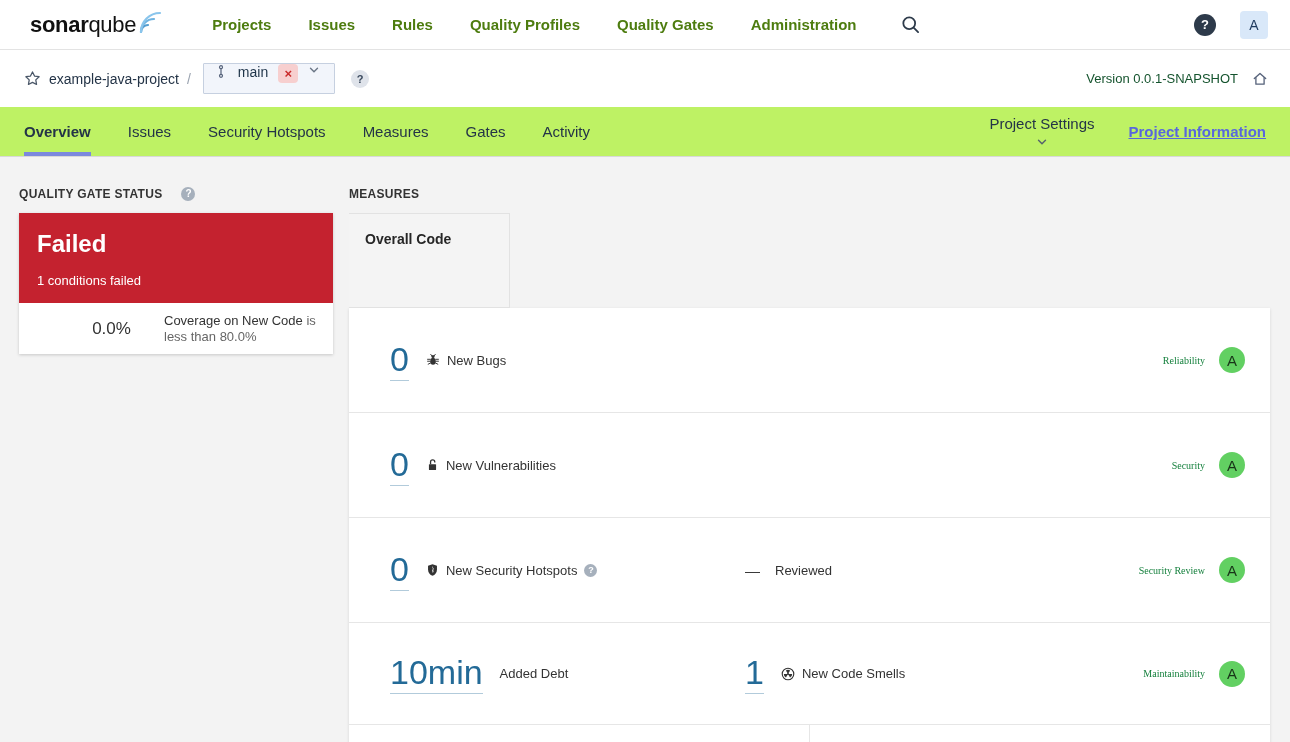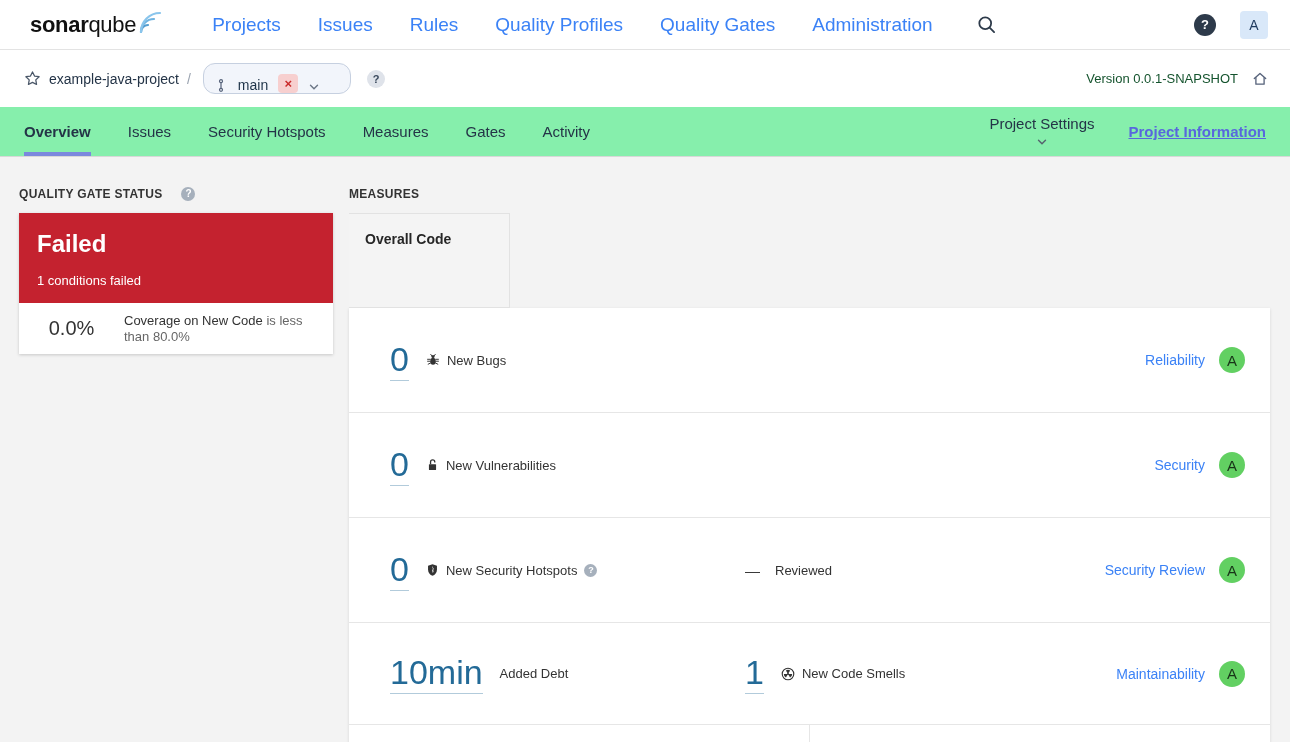--- a/index.html
+++ b/index.html
@@ -13,63 +13,63 @@
   
   .topnav {
     height:50px; background:#fff; border-bottom:1px solid #e3e3e3;
     display:flex; align-items:center; padding:0 22px 0 30px;
   }
   .logo { display:flex; align-items:flex-start; cursor:pointer; margin-right:50px; }
   .logo-text { font-size:22px; color:#111; letter-spacing:-0.3px; line-height:26px;}
   .logo-bold { font-weight:700; }
   .logo-waves { margin-left:2px; margin-top:-3px; }
   .nav-items { display:flex; gap:37px; align-items:center; }
-  .nav-item { font-size:19px; font-weight:400; color:#3b82f6; cursor:pointer; }
+  .nav-item { font-size:15px; font-weight:700; color:#4d7c0f; cursor:pointer; }
   .nav-search { margin-left:44px; color:#2d3a4a; cursor:pointer; display:flex; align-items:center; }
   .nav-right { margin-left:auto; display:flex; align-items:center; gap:24px; }
   .nav-help {
     width:22px; height:22px; border-radius:50%; background:#2d3a4a; color:#fff;
     font-size:13px; font-weight:700; display:flex; align-items:center; justify-content:center; cursor:pointer;
   }
   .nav-avatar {
     width:28px; height:28px; border-radius:4px; background:#d9e8f9; color:#1f3a5f;
     font-size:14px; display:flex; align-items:center; justify-content:center; cursor:pointer;
   }
 
   
   .context-bar {
     height:57px; background:#fff; display:flex; align-items:center; padding:0 22px 0 24px;
   }
   .breadcrumb { display:flex; align-items:center; gap:8px; }
   .star-btn { color:#4a5768; display:flex; cursor:pointer; }
   .project-link { font-size:14px; color:#243447; cursor:pointer; }
   .crumb-sep { color:#9aa3b0; font-size:14px; }
   .branch-pill {
-    display:flex; align-items:flex-end; gap:10px; height:31px; padding:0 30px 0 10px;
-    background:#f2f5fb; border:1px solid #c6d0e0; border-radius:12px; cursor:pointer; margin-left:4px;
+    display:flex; align-items:flex-start; gap:10px; height:31px; padding:0 14px 0 10px;
+    background:#f2f5fb; border:1px solid #c6d0e0; border-radius:1px; cursor:pointer; margin-left:4px;
   }
   .branch-icon { color:#56627a; display:flex; }
   .branch-name { font-size:14px; color:#1f3449; }
   .branch-clear {
     width:20px; height:19px; border-radius:4px; background:#f7cfcf; color:#c92a2a;
     font-size:13px; font-weight:700; display:flex; align-items:center; justify-content:center; cursor:pointer;
   }
   .pill-chevron { color:#6b7686; display:flex; }
   .crumb-help {
     width:18px; height:18px; border-radius:50%; background:#dfe3ea; color:#39485c;
     font-size:11px; font-weight:700; display:flex; align-items:center; justify-content:center;
     margin-left:8px; cursor:pointer;
   }
   .context-right { margin-left:auto; display:flex; align-items:center; gap:14px; }
   .version-label { font-size:13px; color:#14532d; }
   .home-icon { color:#56627a; display:flex; cursor:pointer; }
 
   
   .tabbar {
-    height:50px; background:#86efac; border-bottom:1px solid #d8d8d8;
+    height:50px; background:#bef264; border-bottom:1px solid #d8d8d8;
     display:flex; align-items:stretch; padding:0 24px;justify-content:space-between;
   }
   .tabs { display:flex; gap:37px; }
   .tab {
     display:flex; align-items:center; font-size:15px; color:#243447; cursor:pointer;
     border-bottom:4px solid transparent; padding-top:4px;
   }
   .tab.active { font-weight:700; border-bottom-color:#7b88dd; }
   .tab-actions { margin-left:auto; display:flex; align-items:center; gap:34px; }
   .proj-settings { display:flex; align-items:center; gap:4px; font-size:15px; color:#243447; cursor:pointer;flex-direction:column; }
@@ -87,21 +87,21 @@
     font-size:10px; font-weight:700; display:flex; align-items:center; justify-content:center; cursor:pointer;
   }
 
   
   .qg-col { width:314px; margin-right:16px; flex:none; }
   .qg-card { box-shadow:0 1px 3px rgba(0,0,0,0.18); }
   .qg-failed { background:#c4222f; color:#fff; padding:17px 18px 20px 18px; height:90px; }
   .qg-status { font-size:24px; font-weight:700; margin-bottom:15px; }
   .qg-conditions { font-size:13px; }
   .qg-condition-row { background:#fff; display:flex; align-items:center; padding:9px 14px 9px 0; min-height:51px; }
-  .qg-cond-value { width:105px; text-align:center; font-size:20px; color:#333; flex:none; }
+  .qg-cond-value { width:105px; text-align:center; font-size:17px; color:#333; flex:none;margin-left:40px; }
   .qg-cond-desc { font-size:13px; line-height:16px; color:#666; }
   .qg-cond-metric { color:#333; }
 
   
   .measures-col { flex:1; min-width:0; }
   .measures-tabs { display:flex; }
   .mtab { width:161px; height:95px; padding:17px 16px; cursor:pointer; }
   .mtab.active { background:#fff; border-top:3px solid #4b9fd5; padding-top:15px; }
   .mtab.inactive { background:#f4f4f4; border:1px solid #e2e2e2; border-left:none; }
   .mtab-title { font-size:14px; font-weight:700; color:#262626; margin-bottom:9px; }
@@ -122,21 +122,21 @@
   }
   .micon { display:flex; color:#333; margin-left:17px; }
   .mlabel { font-size:13px; color:#333; margin-left:7px;text-align:center; }
   .mlabel-help {
     width:13px; height:13px; border-radius:50%; background:#a6b0bc; color:#fff;
     font-size:9px; font-weight:700; display:flex; align-items:center; justify-content:center;
     margin-left:7px; cursor:pointer;
   }
   .reviewed-dash { font-size:15px; color:#3a3a3a; letter-spacing:-1px; }
   .reviewed-label { font-size:13px; color:#333; margin-left:16px; }
-  .rating-label { font-size:14px; color:#3b82f6; }
+  .rating-label { font-size:10px; color:#15803d;font-family:Liberation Serif, serif; }
   .rating-badge {
     width:26px; height:26px; border-radius:50%; background:#62d062; color:rgba(0,0,0,0.75);
     font-size:15px; display:flex; align-items:center; justify-content:center;
   }
   .mrow-bottom { display:flex; height:20px; }
   .bcell { background:#fff; height:100%; }
   .bcell.left { width:461px; border-right:1px solid #e6e6e6; }
   .bcell.right { flex:1; }
 </style>
 </head>

